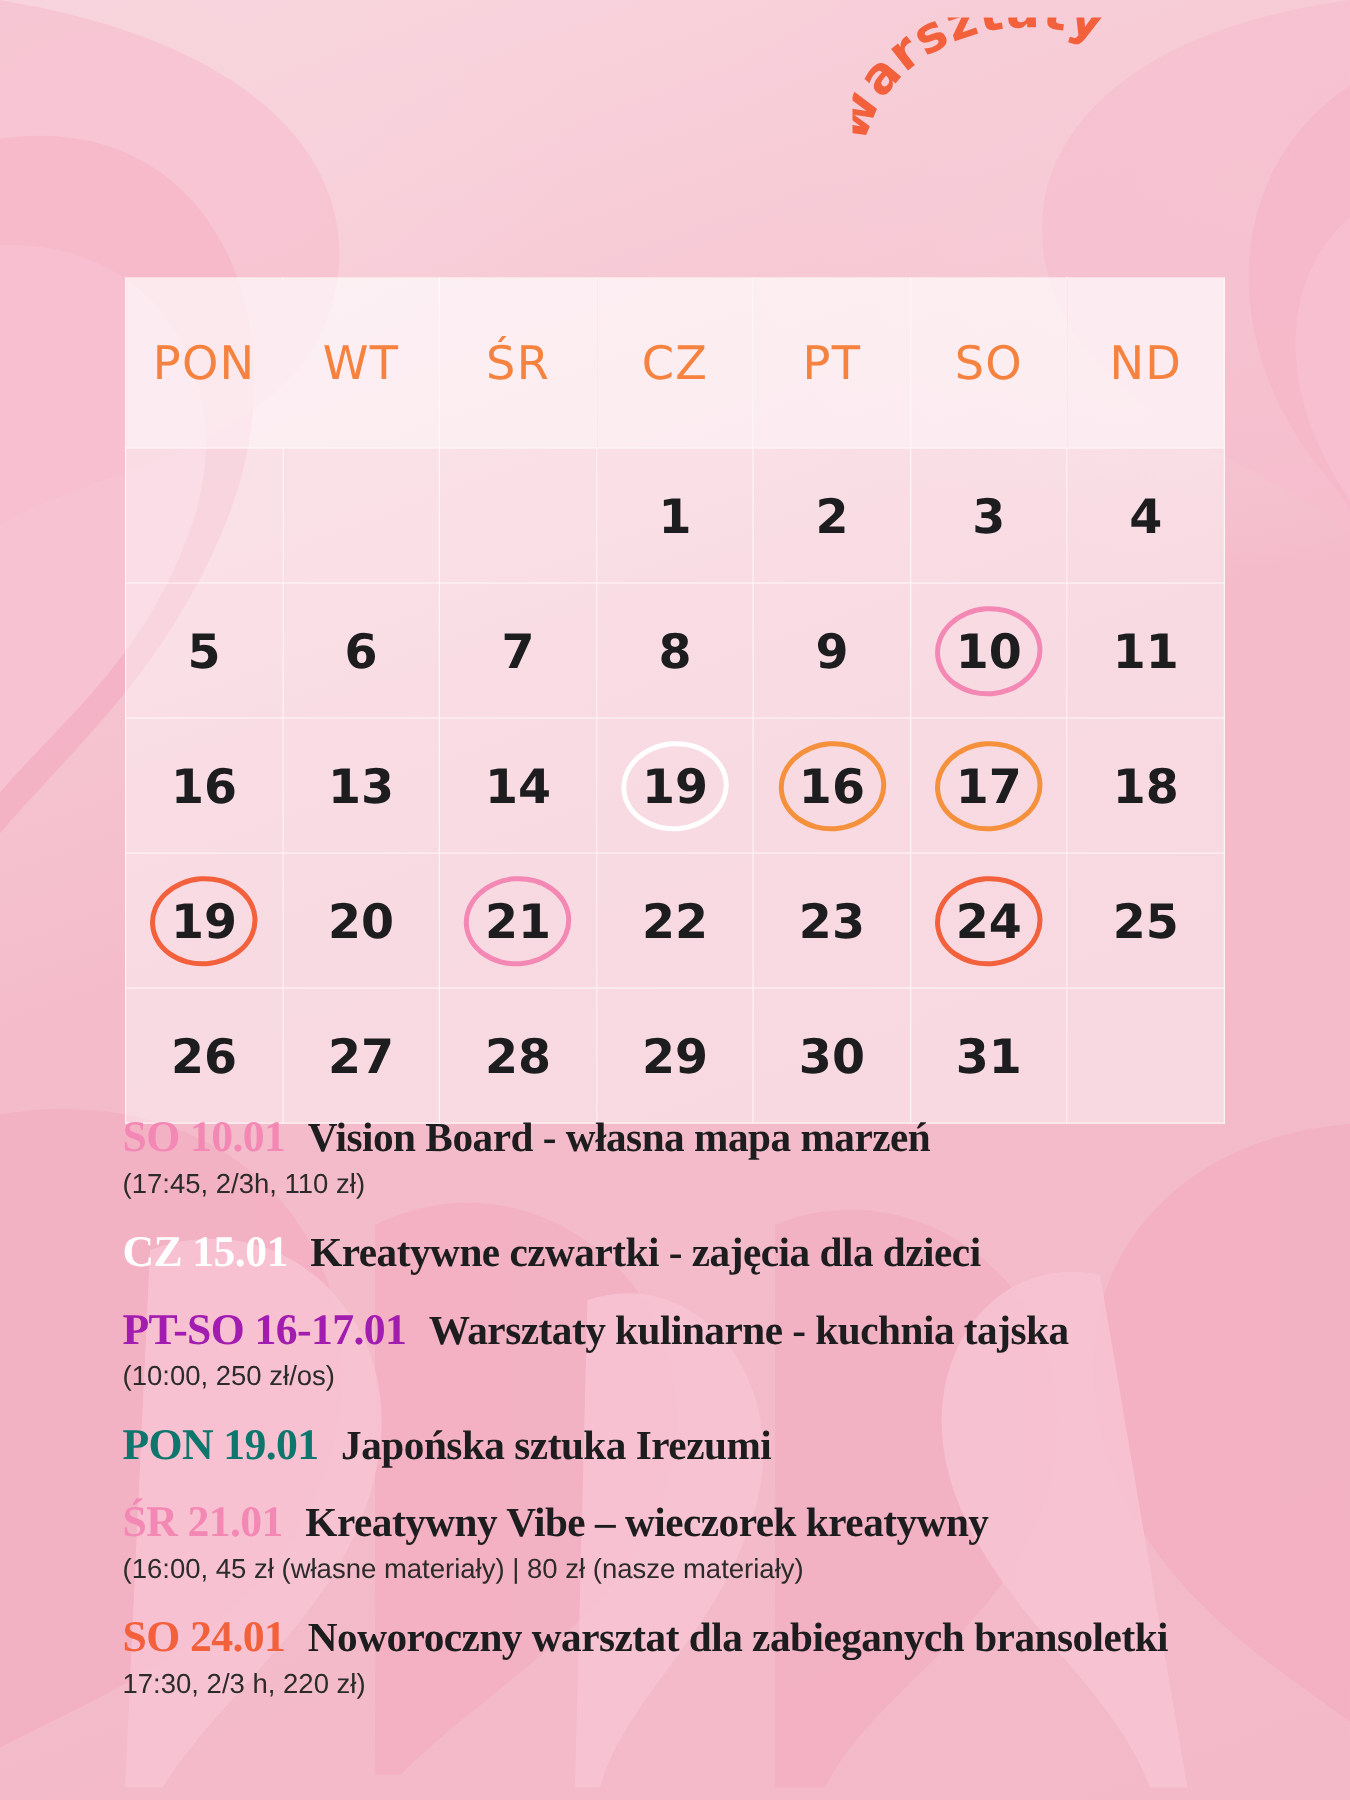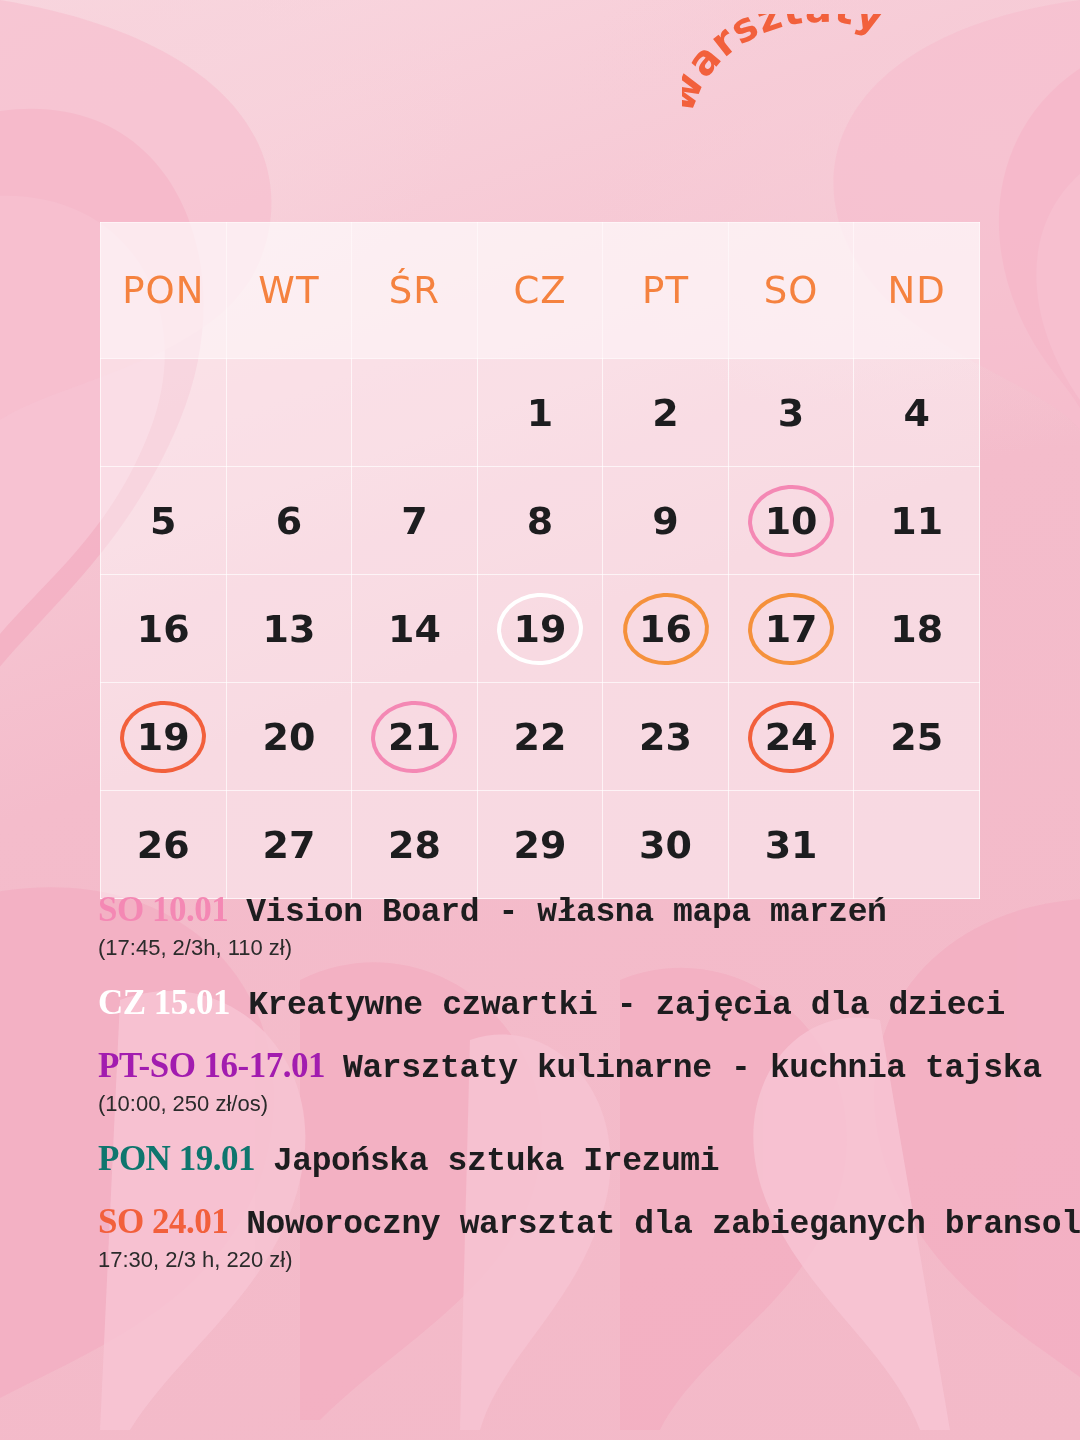--- a/index.html
+++ b/index.html
@@ -117,21 +117,21 @@
     gap: 18px;
     white-space: nowrap;
   }
   .event-date {
     font-family: Liberation Serif, serif;
     font-weight: 700;
     font-size: 35px;
     letter-spacing: -0.5px;
   }
   .event-title {
-    font-family: Liberation Mono, monospace;
+    font-family: Liberation Serif, serif;
     font-weight: 700;
     font-size: 33px;
     color: #1d1d1f;
     letter-spacing: -0.4px;
   }
   .event-meta {
     font-family: "Liberation Sans", sans-serif;
     font-size: 22px;
     color: #2b2b2b;
     margin-top: 4px;
@@ -260,20 +260,27 @@
         <div class="event-meta">(10:00, 250 zł/os)</div>
       </div>
       <div class="event">
         <div class="event-head">
           <span class="event-date" style="color: #0f766e;">PON 19.01</span>
           <span class="event-title">Japońska sztuka Irezumi</span>
         </div>
       </div>
       <div class="event">
         <div class="event-head">
+          <span class="event-date" style="color: rgb(244, 136, 180);">ŚR 21.01</span>
+          <span class="event-title">Kreatywny Vibe – wieczorek kreatywny</span>
+        </div>
+        <div class="event-meta">(16:00, 45 zł (własne materiały) | 80 zł (nasze materiały)</div>
+      </div>
+      <div class="event">
+        <div class="event-head">
           <span class="event-date" style="color: rgb(242, 96, 60);">SO 24.01</span>
           <span class="event-title">Noworoczny warsztat dla zabieganych bransoletki</span>
         </div>
         <div class="event-meta">17:30, 2/3 h, 220 zł)</div>
       </div>
     </div>
 
 </div>
 
 </body></html>

